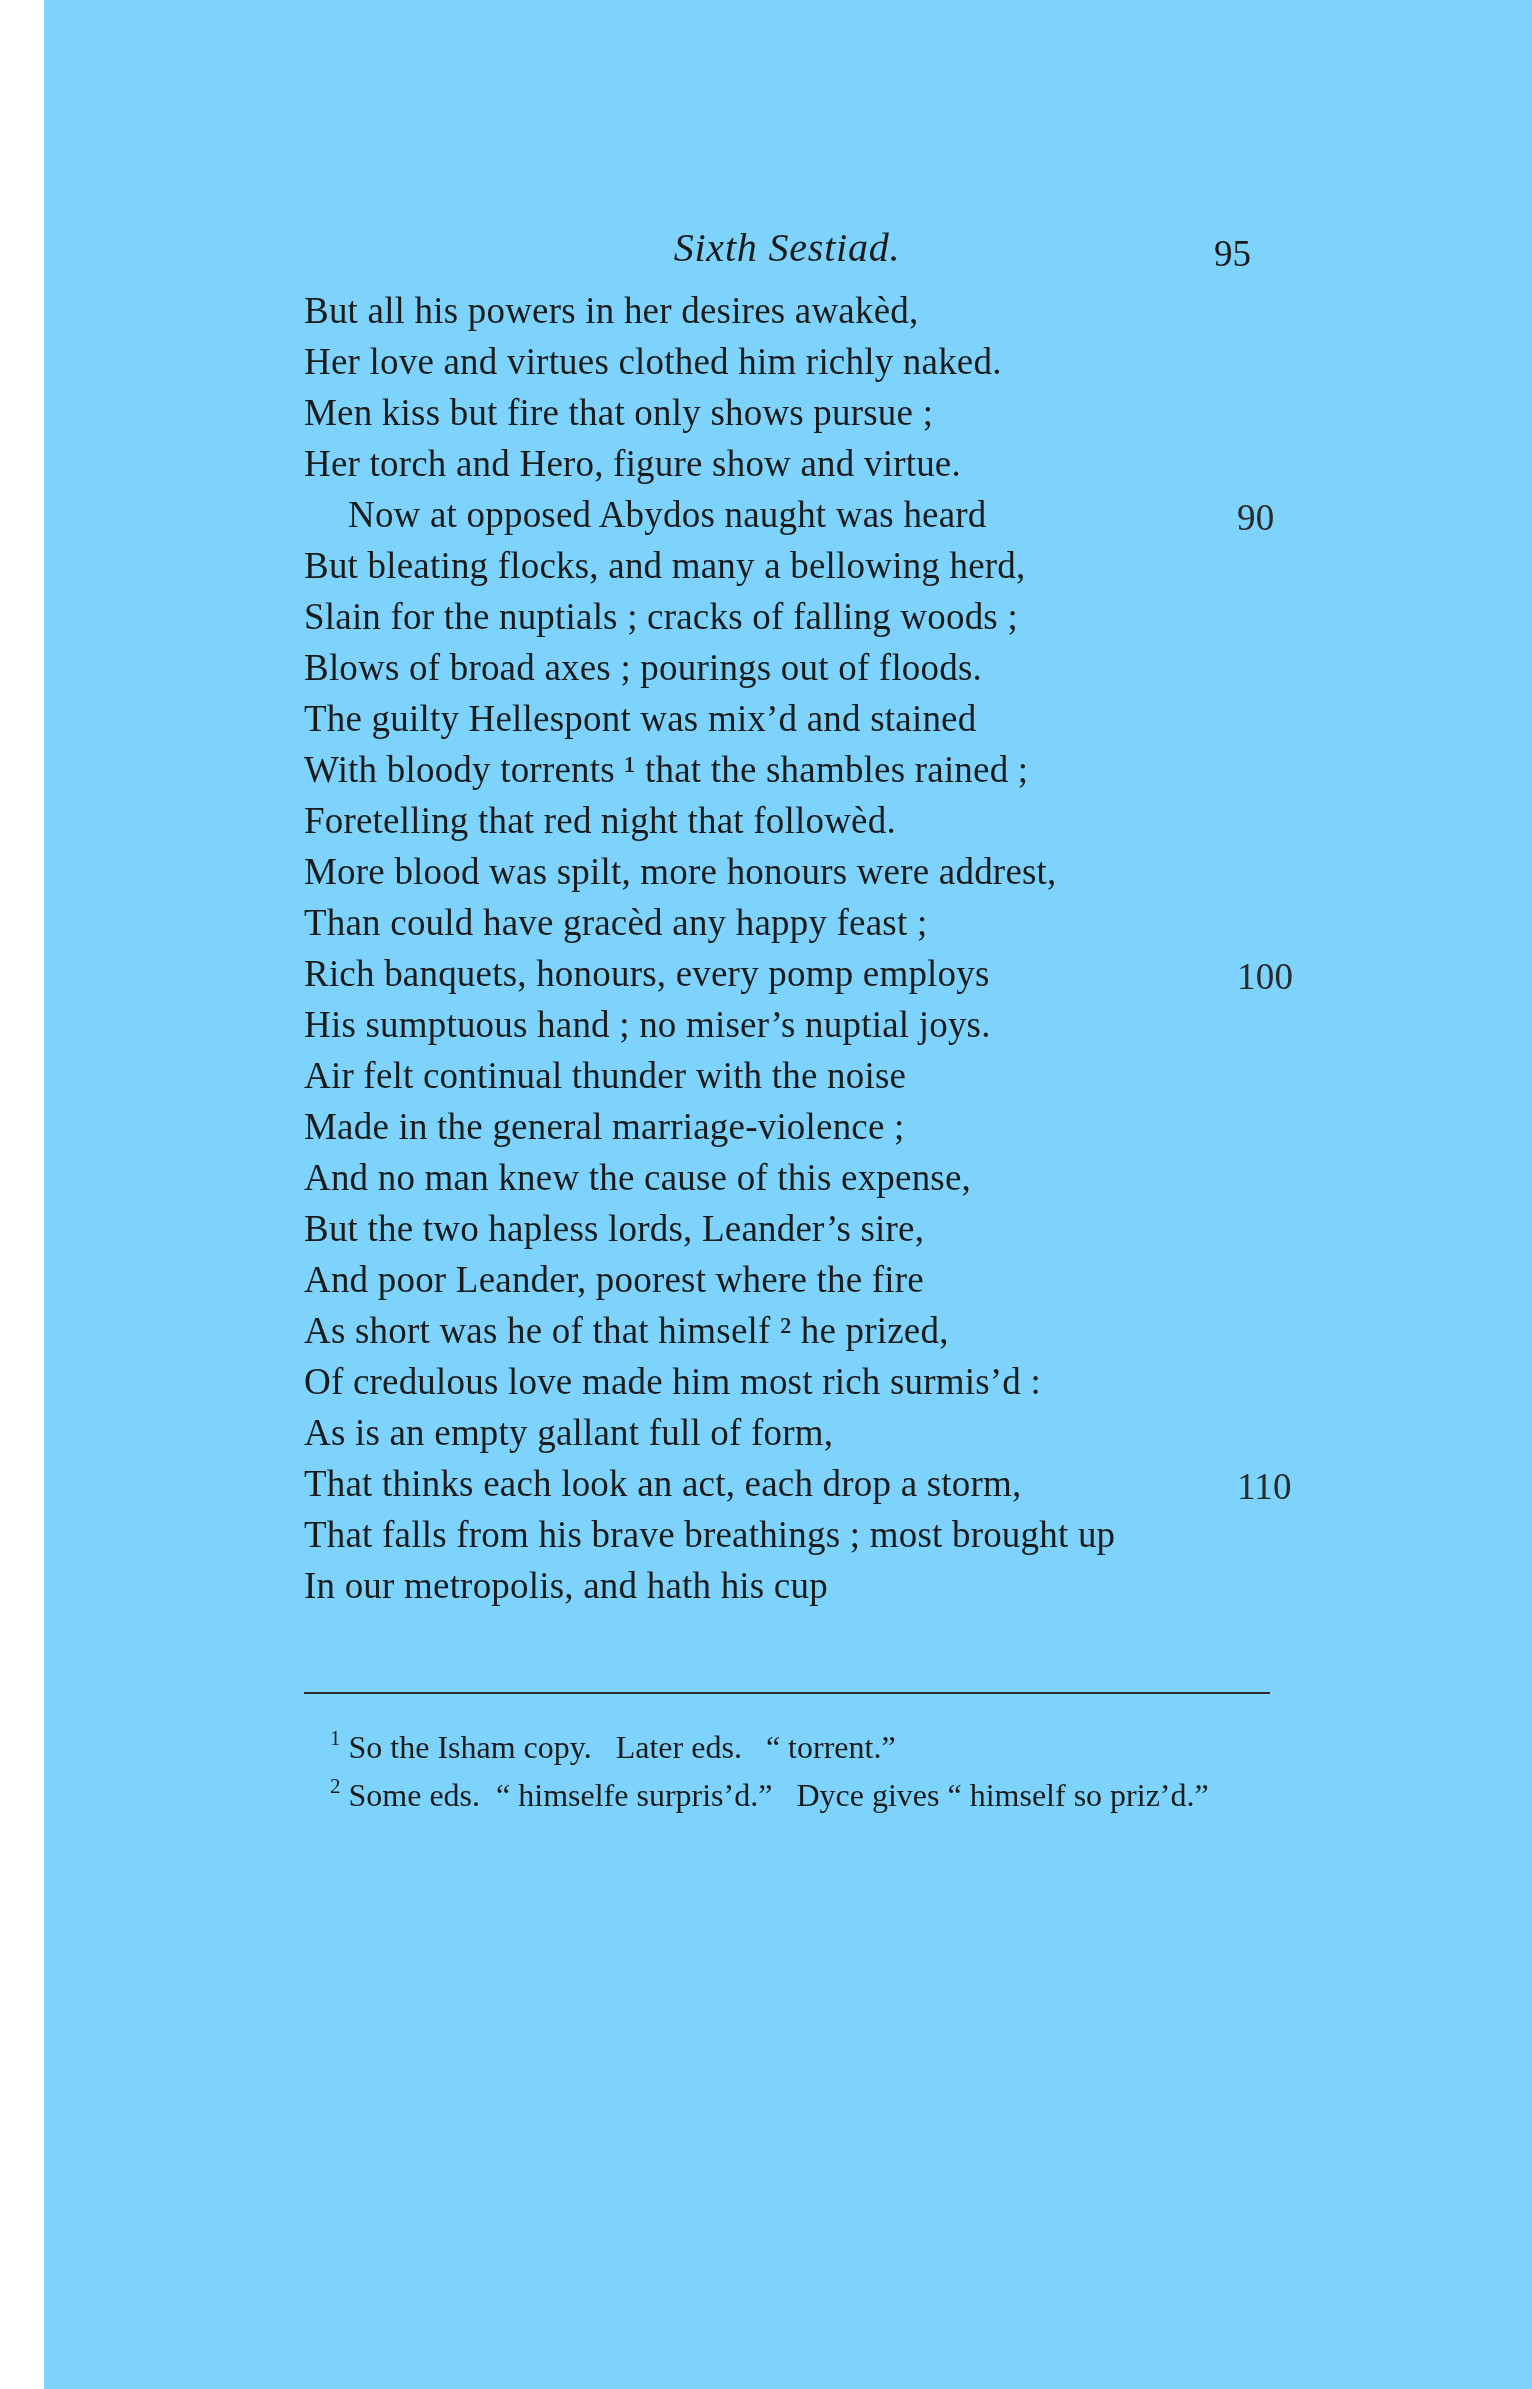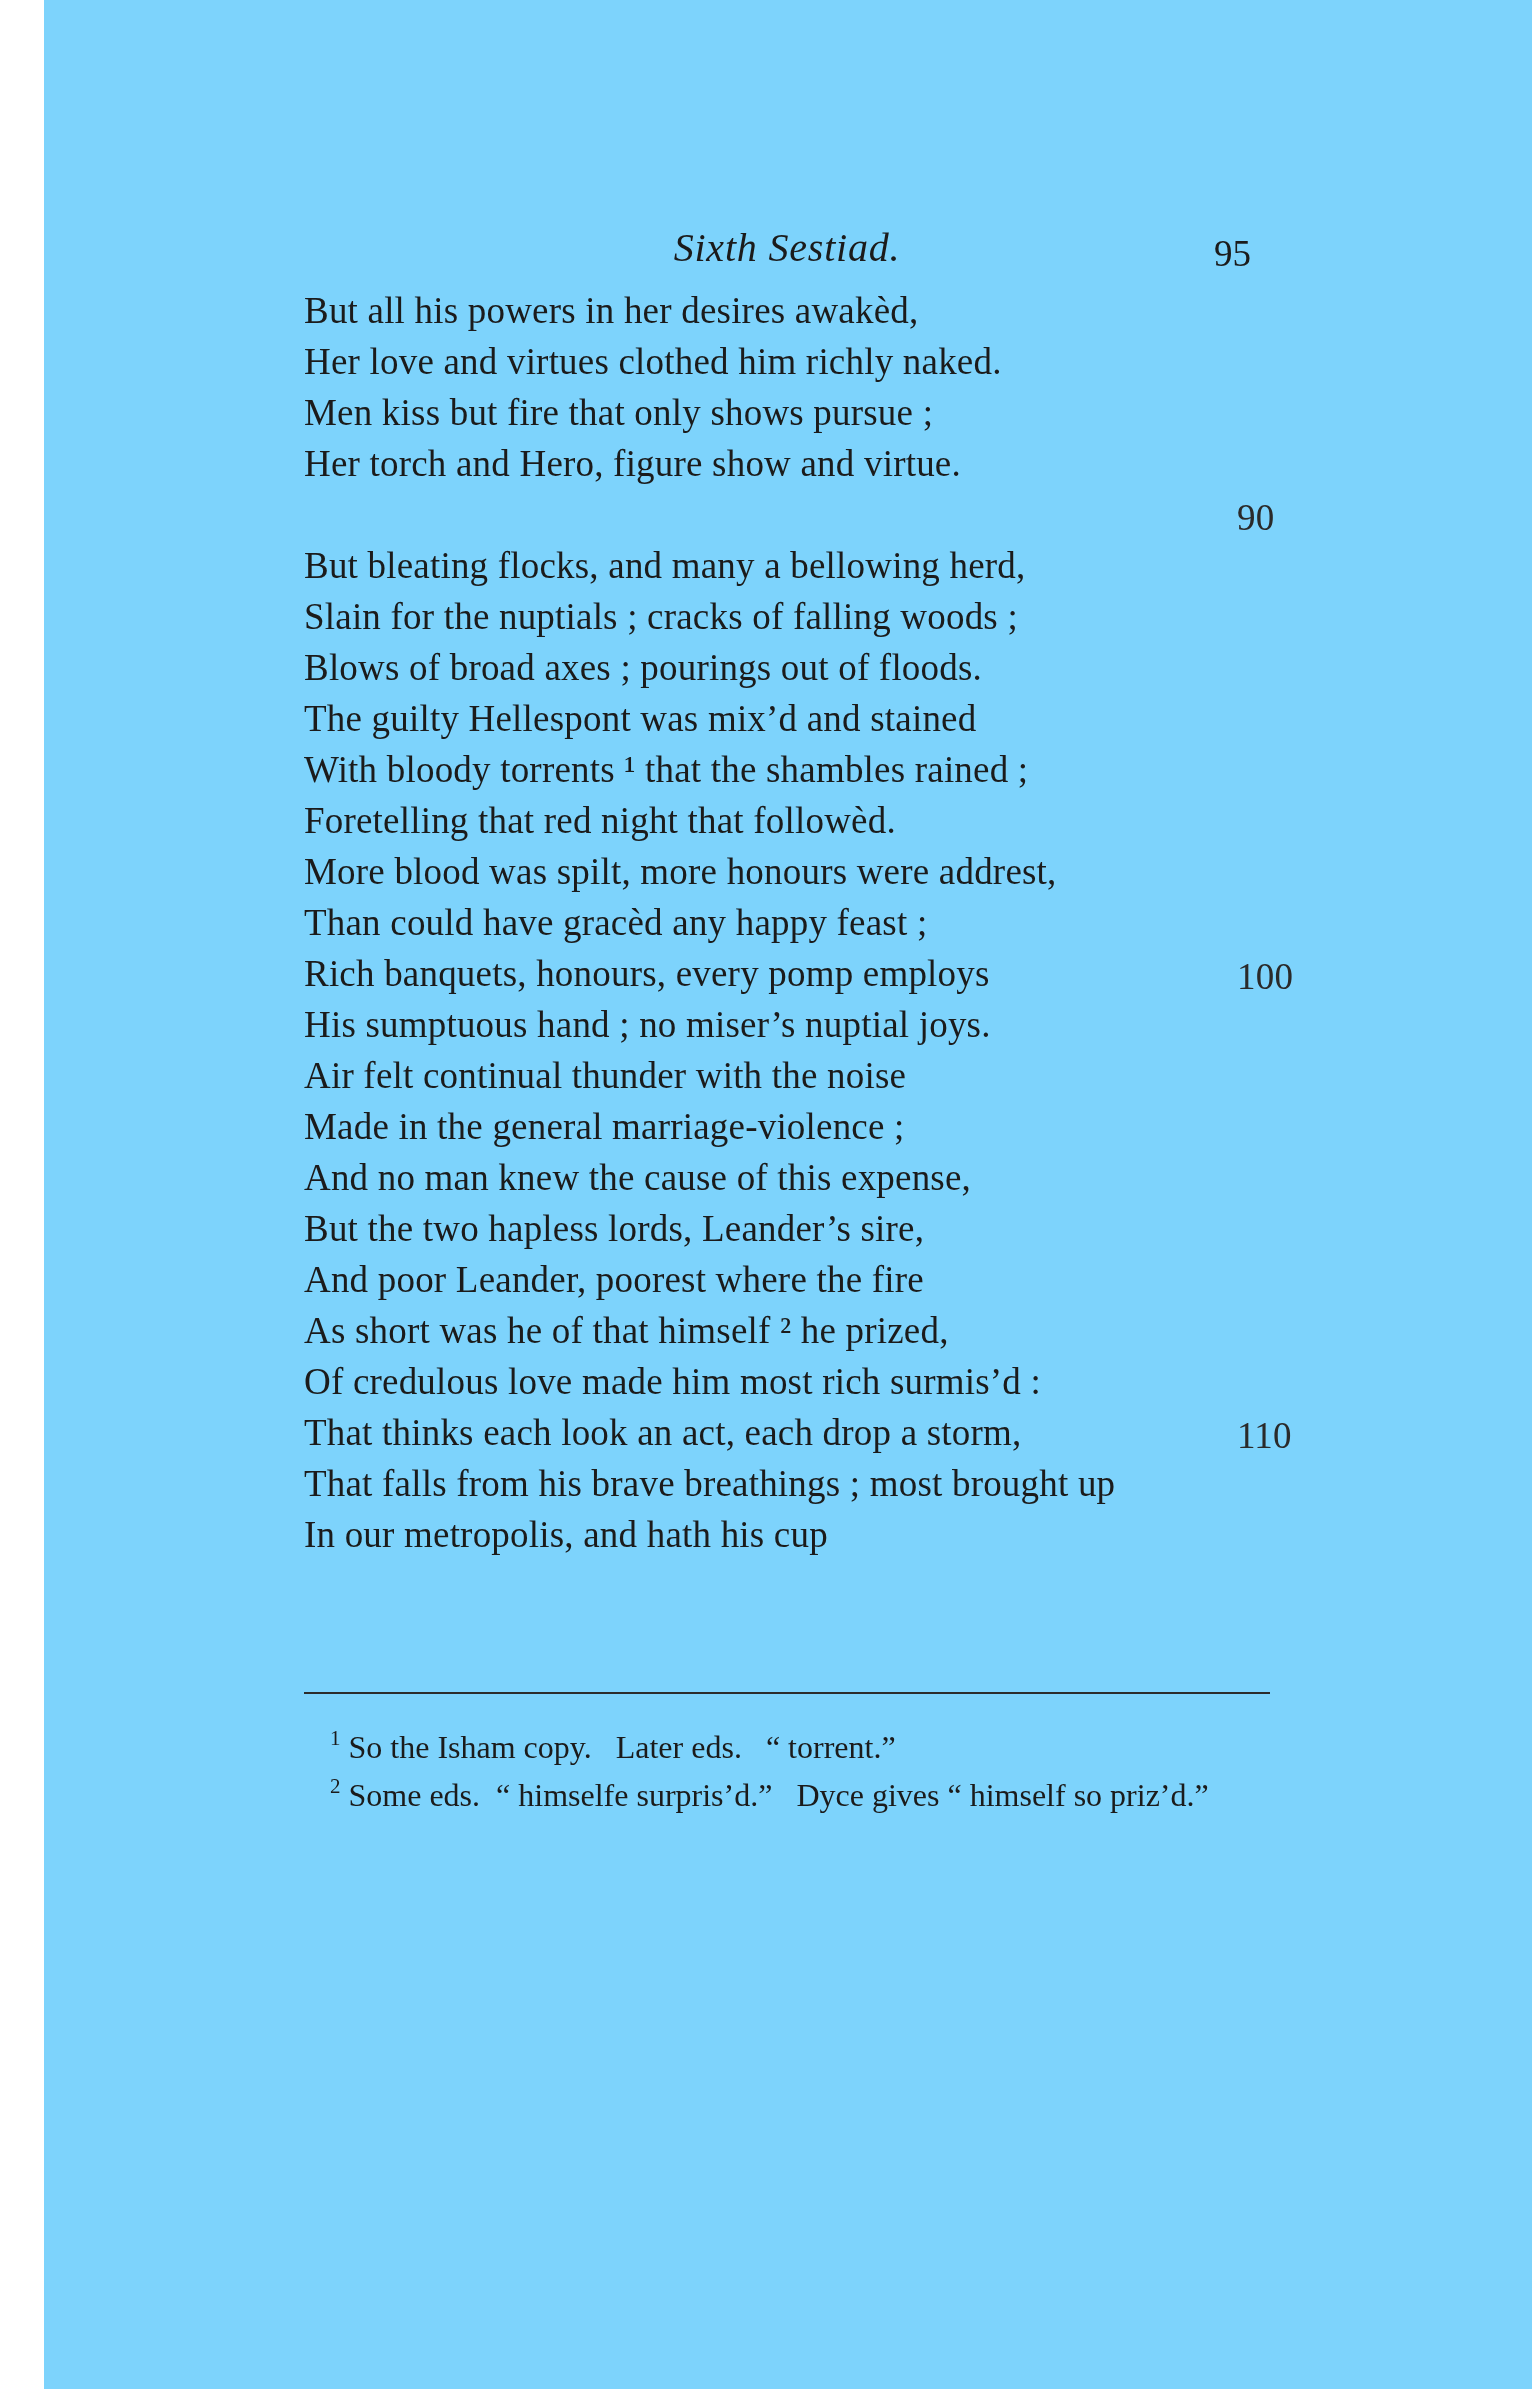--- a/index.html
+++ b/index.html
@@ -95,38 +95,39 @@
 
   <div class="running-title">Sixth Sestiad.</div>
 
   <div class="page-number">95</div>
 
   <div class="poem" id="poem">
       <div class="line"><span class="line-text">But all his powers in her desires awakèd,</span></div>
       <div class="line"><span class="line-text">Her love and virtues clothed him richly naked.</span></div>
       <div class="line"><span class="line-text">Men kiss but fire that only shows pursue ;</span></div>
       <div class="line"><span class="line-text">Her torch and Hero, figure show and virtue.</span></div>
-      <div class="line indent"><span class="line-no">90</span></div>
+      <div class="line indent"><span class="line-text">Now at opposed Abydos naught was heard</span><span class="line-no">90</span></div>
       <div class="line"><span class="line-text">But bleating flocks, and many a bellowing herd,</span></div>
       <div class="line"><span class="line-text">Slain for the nuptials ; cracks of falling woods ;</span></div>
       <div class="line"><span class="line-text">Blows of broad axes ; pourings out of floods.</span></div>
       <div class="line"><span class="line-text">The guilty Hellespont was mix’d and stained</span></div>
       <div class="line"><span class="line-text">With bloody torrents ¹ that the shambles rained ;</span></div>
       <div class="line"><span class="line-text">Foretelling that red night that followèd.</span></div>
       <div class="line"><span class="line-text">More blood was spilt, more honours were addrest,</span></div>
       <div class="line"><span class="line-text">Than could have gracèd any happy feast ;</span></div>
       <div class="line"><span class="line-text">Rich banquets, honours, every pomp employs</span><span class="line-no">100</span></div>
       <div class="line"><span class="line-text">His sumptuous hand ; no miser’s nuptial joys.</span></div>
       <div class="line"><span class="line-text">Air felt continual thunder with the noise</span></div>
       <div class="line"><span class="line-text">Made in the general marriage-violence ;</span></div>
       <div class="line"><span class="line-text">And no man knew the cause of this expense,</span></div>
       <div class="line"><span class="line-text">But the two hapless lords, Leander’s sire,</span></div>
       <div class="line"><span class="line-text">And poor Leander, poorest where the fire</span></div>
       <div class="line"><span class="line-text">As short was he of that himself ² he prized,</span></div>
       <div class="line"><span class="line-text">Of credulous love made him most rich surmis’d :</span></div>
+      <div class="line"><span class="line-text">As is an empty gallant full of form,</span></div>
       <div class="line"><span class="line-text">That thinks each look an act, each drop a storm,</span><span class="line-no">110</span></div>
       <div class="line"><span class="line-text">That falls from his brave breathings ; most brought up</span></div>
       <div class="line"><span class="line-text">In our metropolis, and hath his cup</span></div>
     </div>
 
   <div class="rule"></div>
 
   <div class="footnotes" id="footnotes">
       <div class="footnote"><sup class="fn-marker">1</sup><span class="fn-text"> So the Isham copy.   Later eds.   “ torrent.”</span></div>
       <div class="footnote"><sup class="fn-marker">2</sup><span class="fn-text"> Some eds.  “ himselfe surpris’d.”   Dyce gives “ himself so priz’d.”</span></div>

